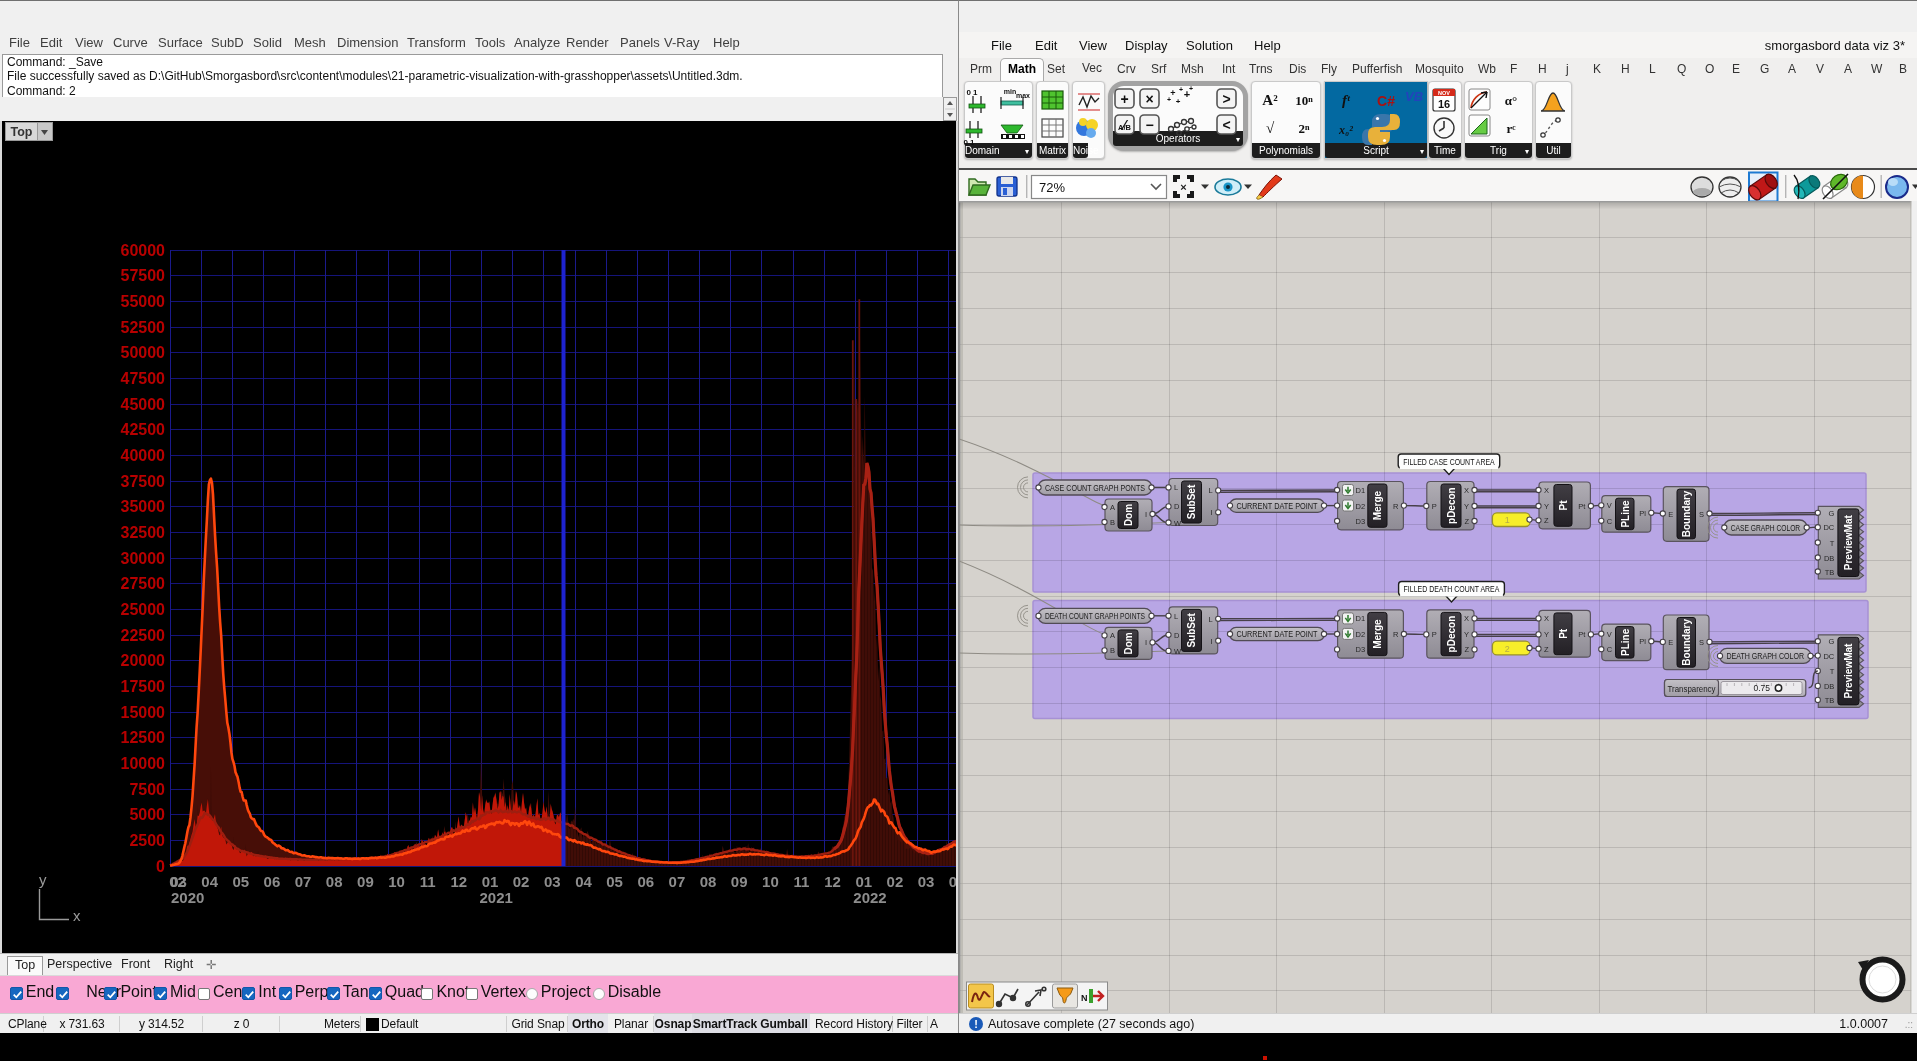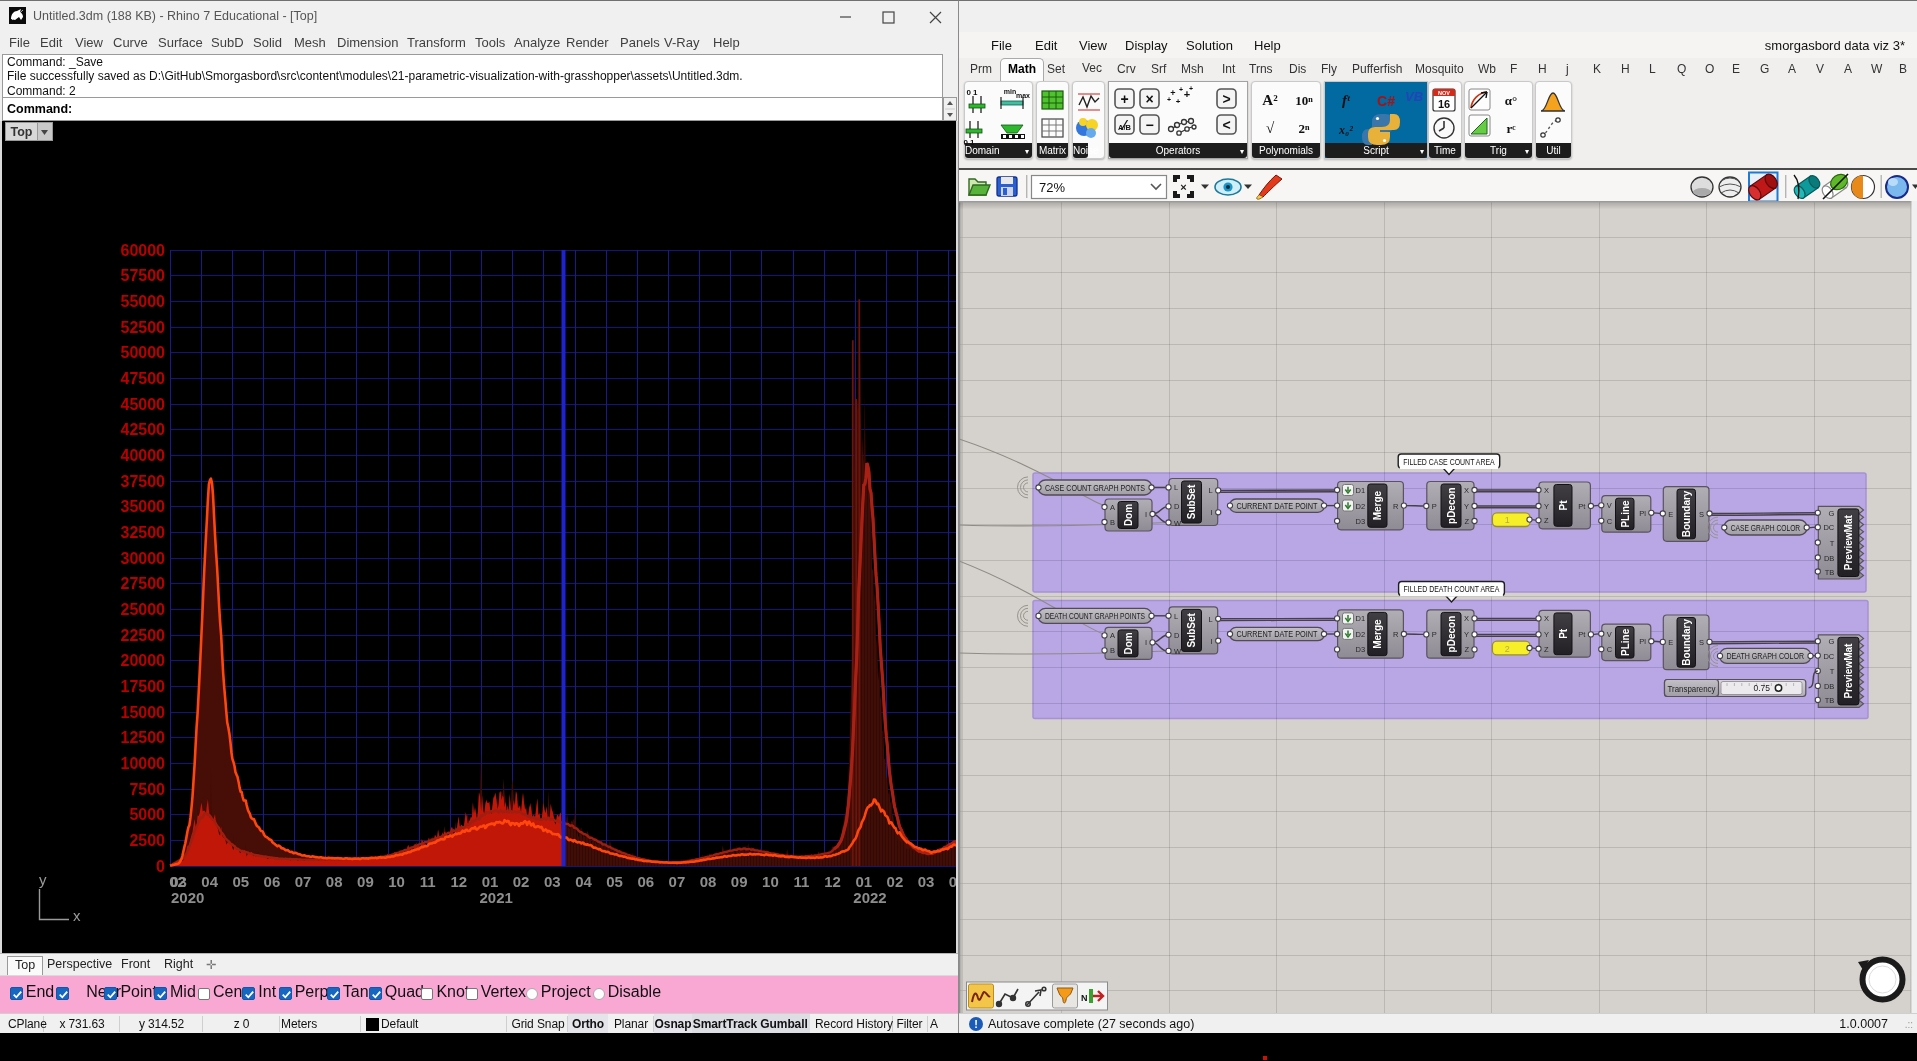--- a/index.html
+++ b/index.html
@@ -3,36 +3,20 @@
 <style>
 * { margin:0; padding:0; box-sizing:border-box; }
 html,body { width:1917px; height:1061px; overflow:hidden; background:#000; }
 body { font-family:"Liberation Sans", sans-serif; position:relative; }
 .win { position:absolute; background:#f0f0f0; }
 </style></head>
 <body>
 
 <div class="win" style="left:0;top:0;width:958px;height:1033px;border-top:1px solid #707070">
 
-  <div style="position:absolute;left:0;top:1px;width:100%;height:29px;background:#f0f0f0">
-    <div style="position:absolute;left:9px;top:5px;width:17px;height:17px;background:#0a0a0a">
-      <svg width="17" height="17">
-          <path d="M2 12 C2 7 5 4 8 4 L12 2 L11 5 C13 6 14 8 14 10 L12 13 L10 10 L6 13 Z" fill="#fff"></path>
-          <path d="M3 13 L14 3" stroke="#fff" stroke-width="0.7"></path>
-        </svg>
-    </div>
-    <span style="position:absolute;left:33px;top:7px;font-size:12.5px;color:#555">Untitled.3dm (188 KB) - Rhino 7 Educational - [Top]</span>
-    <svg width="120" height="29" style="position:absolute;left:825px;top:0">
-      <g stroke="#444" stroke-width="1.2" fill="none">
-        <line x1="15" y1="15" x2="26" y2="15"></line>
-        <rect x="58" y="10" width="11" height="11"></rect>
-        <path d="M105 10 L116 21 M116 10 L105 21"></path>
-      </g>
-    </svg>
-  </div>
 
   <div style="position:absolute;left:0;top:30px;width:100%;height:23px;background:#f0f0f0;font-size:13px;color:#3f3f3f">
     <div style="position:absolute;left:0;top:4px;width:100%;height:16px">
         <span style="position:absolute;left:9px;top:0">File</span>
         <span style="position:absolute;left:40px;top:0">Edit</span>
         <span style="position:absolute;left:75px;top:0">View</span>
         <span style="position:absolute;left:113px;top:0">Curve</span>
         <span style="position:absolute;left:158px;top:0">Surface</span>
         <span style="position:absolute;left:211px;top:0">SubD</span>
         <span style="position:absolute;left:253px;top:0">Solid</span>
@@ -42,21 +26,20 @@
         <span style="position:absolute;left:475px;top:0">Tools</span>
         <span style="position:absolute;left:514px;top:0">Analyze</span>
         <span style="position:absolute;left:566px;top:0">Render</span>
         <span style="position:absolute;left:620px;top:0">Panels</span>
         <span style="position:absolute;left:664px;top:0">V-Ray</span>
         <span style="position:absolute;left:713px;top:0">Help</span>
       </div>
   </div>
 
   <div style="position:absolute;left:2px;top:53px;width:941px;height:43px;background:#fff;border:1px solid #9a9a9a;border-bottom:none;font-size:12px;color:#111;line-height:14.4px;padding:0 4px;white-space:nowrap;overflow:hidden">Command: _Save<br>File successfully saved as D:\GitHub\Smorgasbord\src\content\modules\21-parametric-visualization-with-grasshopper\assets\Untitled.3dm.<br>Command: 2</div>
-  <div style="position:absolute;left:2px;top:96px;width:941px;height:24px;background:#fff;border:1px solid #9a9a9a;font-size:12.5px;color:#000;padding:4px 4px"><b>Command:</b></div>
   <div style="position:absolute;left:943px;top:96px;width:14px;height:24px;background:#f0f0f0;border:1px solid #9a9a9a">
     <svg width="12" height="22">
         <path d="M6 3 L9 7 L3 7 Z" fill="#555"></path>
         <path d="M6 19 L9 15 L3 15 Z" fill="#555"></path>
         <line x1="1" y1="11" x2="11" y2="11" stroke="#ccc"></line>
       </svg>
   </div>
 
   <div style="position:absolute;left:0;top:120px;width:958px;height:832px;background:#000">
     <svg width="958" height="841" viewBox="0 120 958 841" style="position:absolute;left:0;top:0">
@@ -266,21 +249,21 @@
       <span style="position:absolute;left:653px;top:2px;width:1px;height:16px;background:#cfcfcf"></span>
       <span style="position:absolute;left:691px;top:2px;width:1px;height:16px;background:#cfcfcf"></span>
       <span style="position:absolute;left:757px;top:2px;width:1px;height:16px;background:#cfcfcf"></span>
       <span style="position:absolute;left:809px;top:2px;width:1px;height:16px;background:#cfcfcf"></span>
       <span style="position:absolute;left:892px;top:2px;width:1px;height:16px;background:#cfcfcf"></span>
       <span style="position:absolute;left:927px;top:2px;width:1px;height:16px;background:#cfcfcf"></span>
       <span style="position:absolute;left:8px">CPlane</span>
       <span style="position:absolute;left:45px;width:74px;text-align:center">x 731.63</span>
       <span style="position:absolute;left:121px;width:81px;text-align:center">y 314.52</span>
       <span style="position:absolute;left:204px;width:75px;text-align:center">z 0</span>
-      <span style="position:absolute;left:281px;width:79px;text-align:left">Meters</span>
+      <span style="position:absolute;left:281px;width:79px;text-align:right">Meters</span>
       <span style="position:absolute;left:366px;width:13px;height:13px;background:#000;top:4px"></span>
       <span style="position:absolute;left:381px">Default</span>
       <span style="position:absolute;left:508px;width:60px;text-align:center">Grid Snap</span>
       <span style="position:absolute;left:568px;width:40px;text-align:center;font-weight:bold;background:#e4e4ea;height:20px">Ortho</span>
       <span style="position:absolute;left:608px;width:46px;text-align:center">Planar</span>
       <span style="position:absolute;left:654px;width:38px;text-align:center;font-weight:bold;background:#e4e4ea;height:20px">Osnap</span>
       <span style="position:absolute;left:692px;width:66px;text-align:center;font-weight:bold;background:#dddde4;height:20px">SmartTrack</span>
       <span style="position:absolute;left:758px;width:52px;text-align:center;font-weight:bold;background:#dddde4;height:20px">Gumball</span>
       <span style="position:absolute;left:810px;width:83px;text-align:right">Record History</span>
       <span style="position:absolute;left:893px;width:33px;text-align:center">Filter</span>
@@ -337,21 +320,21 @@
   <div style="position:absolute;left:0;top:80px;width:100%;height:87px;background:#f0efee">
     <div style="position:absolute;left:5px;top:0;width:69px;height:78px;background:#fbfbfb;border:1px solid #c9c9c9;border-radius:4px;box-shadow:0 1px 2px rgba(0,0,0,0.25)">
         <div style="position:absolute;left:0;right:0;bottom:0;height:15px;background:#1d1d1d;color:#fff;font-size:10px;text-align:left;border-radius:0 0 3px 3px;line-height:15px">Domain<span style="position:absolute;right:3px;top:1px;font-size:8px">▾</span></div>
       </div>
       <div style="position:absolute;left:77px;top:0;width:33px;height:78px;background:#fbfbfb;border:1px solid #c9c9c9;border-radius:4px;box-shadow:0 1px 2px rgba(0,0,0,0.25)">
         <div style="position:absolute;left:0;right:0;bottom:0;height:15px;background:#1d1d1d;color:#fff;font-size:10px;text-align:center;border-radius:0 0 3px 3px;line-height:15px">Matrix</div>
       </div>
       <div style="position:absolute;left:113px;top:0;width:33px;height:78px;background:#fbfbfb;border:1px solid #c9c9c9;border-radius:4px;box-shadow:0 1px 2px rgba(0,0,0,0.25)">
         <div style="position:absolute;left:0;right:16px;bottom:0;height:15px;background:#1d1d1d;color:#fff;font-size:10px;text-align:center;border-radius:0 0 3px 3px;line-height:15px">Noise</div>
       </div>
-      <div style="position:absolute;left:149px;top:0;width:140px;height:78px;background:#fbfbfb;border:1px solid #a3a3a3;border-radius:0;box-shadow:0 1px 2px rgba(0,0,0,0.25)">
+      <div style="position:absolute;left:149px;top:0;width:140px;height:70px;background:#fbfbfb;border:5px solid #a3a3a3;border-radius:16px;box-shadow:0 1px 2px rgba(0,0,0,0.25)">
         <div style="position:absolute;left:0;right:0;bottom:0;height:15px;background:#1d1d1d;color:#fff;font-size:10px;text-align:center;border-radius:0 0 3px 3px;line-height:15px">Operators<span style="position:absolute;right:3px;top:1px;font-size:8px">▾</span></div>
       </div>
       <div style="position:absolute;left:292px;top:0;width:70px;height:78px;background:#fbfbfb;border:1px solid #c9c9c9;border-radius:4px;box-shadow:0 1px 2px rgba(0,0,0,0.25)">
         <div style="position:absolute;left:0;right:0;bottom:0;height:15px;background:#1d1d1d;color:#fff;font-size:10px;text-align:center;border-radius:0 0 3px 3px;line-height:15px">Polynomials</div>
       </div>
       <div style="position:absolute;left:365px;top:0;width:104px;height:78px;background:#0369a1;border:1px solid #c9c9c9;border-radius:0;box-shadow:0 1px 2px rgba(0,0,0,0.25)">
         <div style="position:absolute;left:0;right:0;bottom:0;height:15px;background:#1d1d1d;color:#fff;font-size:10px;text-align:center;border-radius:0 0 3px 3px;line-height:15px">Script<span style="position:absolute;right:3px;top:1px;font-size:8px">▾</span></div>
       </div>
       <div style="position:absolute;left:469px;top:0;width:34px;height:78px;background:#fbfbfb;border:1px solid #c9c9c9;border-radius:4px;box-shadow:0 1px 2px rgba(0,0,0,0.25)">
         <div style="position:absolute;left:0;right:0;bottom:0;height:15px;background:#1d1d1d;color:#fff;font-size:10px;text-align:center;border-radius:0 0 3px 3px;line-height:15px">Time</div>

